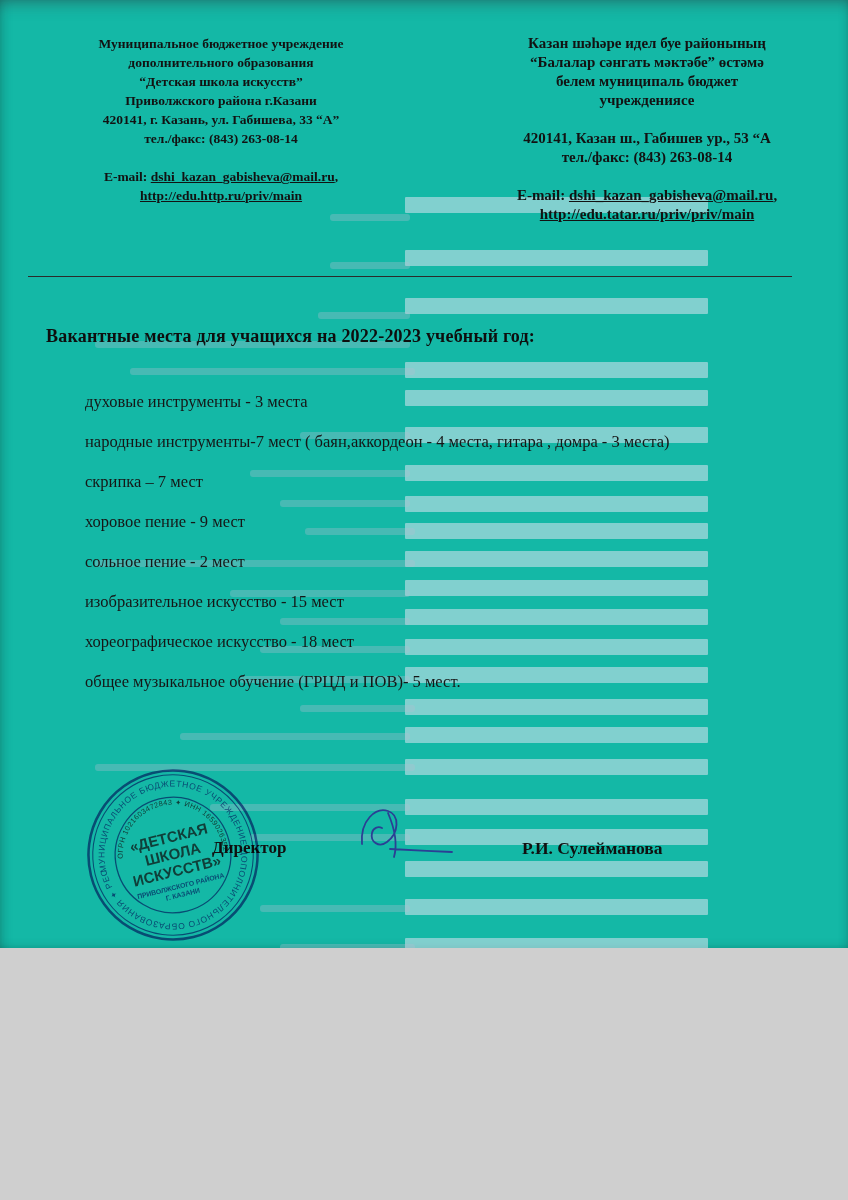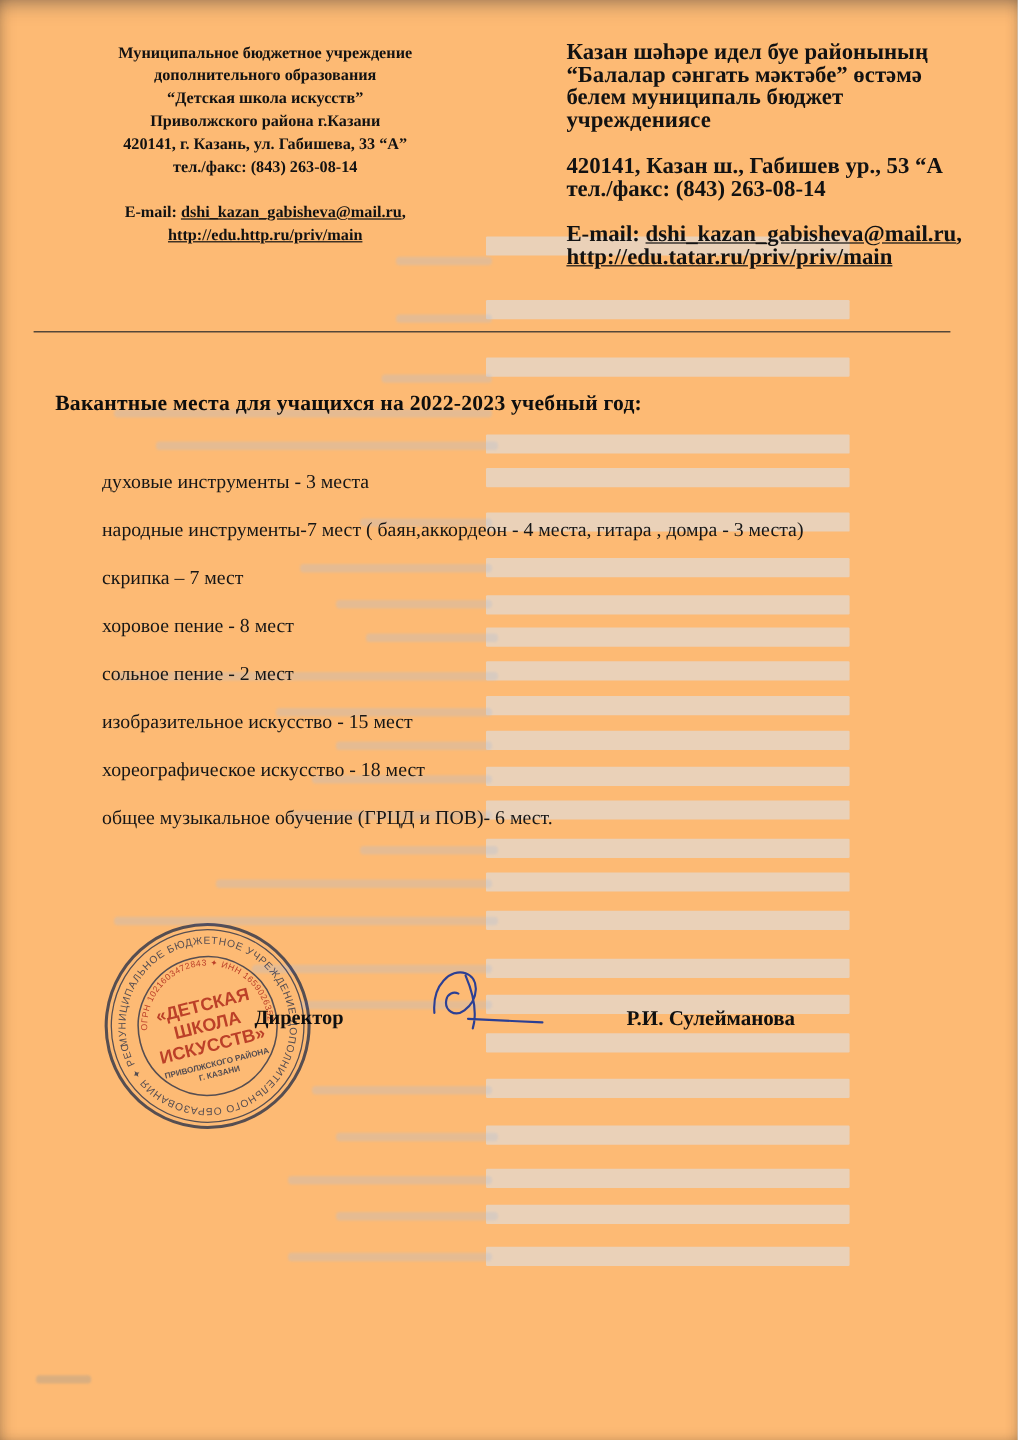--- a/index.html
+++ b/index.html
@@ -1,31 +1,31 @@
 <!DOCTYPE html>
 <html><head>
 <meta charset="utf-8">
 <style>
   * { margin:0; padding:0; box-sizing:border-box; }
   html,body { background:#cfcfcf; }
   body { font-family:"Liberation Serif","DejaVu Serif",serif; }
   .page {
-    position:relative; width:848px; height:1200px; margin:0 auto;
-    background:#fdba74; overflow:hidden;
+    position:relative; width:848px; height:948px; margin:0 auto;
+    background:#14b8a6; overflow:hidden;
     box-shadow: inset 0 12px 16px -10px rgba(50,50,55,.5),
                 inset 10px 0 14px -11px rgba(0,0,0,.28),
                 inset -8px 0 12px -10px rgba(0,0,0,.22),
                 inset 0 -8px 12px -10px rgba(0,0,0,.25);
   }
   .content { position:relative; z-index:2; }
   
   .header-left  { position:absolute; left:52px;  top:34px; width:338px; text-align:center;
                   font-weight:bold; font-size:13.5px; line-height:19px; color:#121212; }
-  .header-right { position:absolute; left:472px; top:34px; width:350px; 
-                  font-weight:bold; font-size:19px; line-height:19px; color:#121212; }
+  .header-right { position:absolute; left:472px; top:34px; width:350px; text-align:center;
+                  font-weight:bold; font-size:15px; line-height:19px; color:#121212; }
   .spacer { height:19px; }
   .u { text-decoration:underline; }
   .divider { position:absolute; left:28px; top:276px; width:764px; height:0;
              border-top:1.6px solid #2b2b2b; }
   
   .title { position:absolute; left:0; top:326px; width:100%; padding-left:46px;
            text-align:left; font-weight:bold; font-size:18px; color:#0e0e0e; letter-spacing:.2px; }
   .vacancies { position:absolute; left:85px; top:390px; width:660px;
                font-size:16.5px; color:#161616; }
   .vacancy { line-height:24px; margin-bottom:16px; white-space:nowrap; }
@@ -130,25 +130,25 @@
     </div>
 
     <div class="divider"></div>
 
     <div class="title">Вакантные места для учащихся на 2022-2023 учебный год:</div>
 
     <div class="vacancies">
       <div class="vacancy">духовые инструменты - 3 места</div>
       <div class="vacancy">народные инструменты-7 мест ( баян,аккордеон - 4 места, гитара , домра - 3 места)</div>
       <div class="vacancy">скрипка – 7 мест</div>
-      <div class="vacancy">хоровое пение - 8 мест</div>
+      <div class="vacancy">хоровое пение - 9 мест</div>
       <div class="vacancy">сольное пение - 2 мест</div>
       <div class="vacancy">изобразительное искусство - 15 мест</div>
       <div class="vacancy">хореографическое искусство - 18 мест</div>
-      <div class="vacancy">общее музыкальное обучение (ГРЦД и ПОВ)- 6 мест.</div>
+      <div class="vacancy">общее музыкальное обучение (ГРЦД и ПОВ)- 5 мест.</div>
     </div>
 
     <div class="director">Директор</div>
     <div class="sig-name">Р.И. Сулейманова</div>
 
     <svg class="sig-svg" width="130" height="70" viewBox="0 0 130 70">
       <path d="M14,44 C12,20 28,7 40,11 C52,15 51,33 39,42 C31,48 22,42 24,33 C25,28 30,26 34,28 M40,13 C46,27 50,43 46,57 M42,49 C60,50 84,51 104,52" stroke="#2b3f94" stroke-width="1.8" fill="none" stroke-linecap="round"></path>
     </svg>
 
     <div class="pencil-mark"></div>

